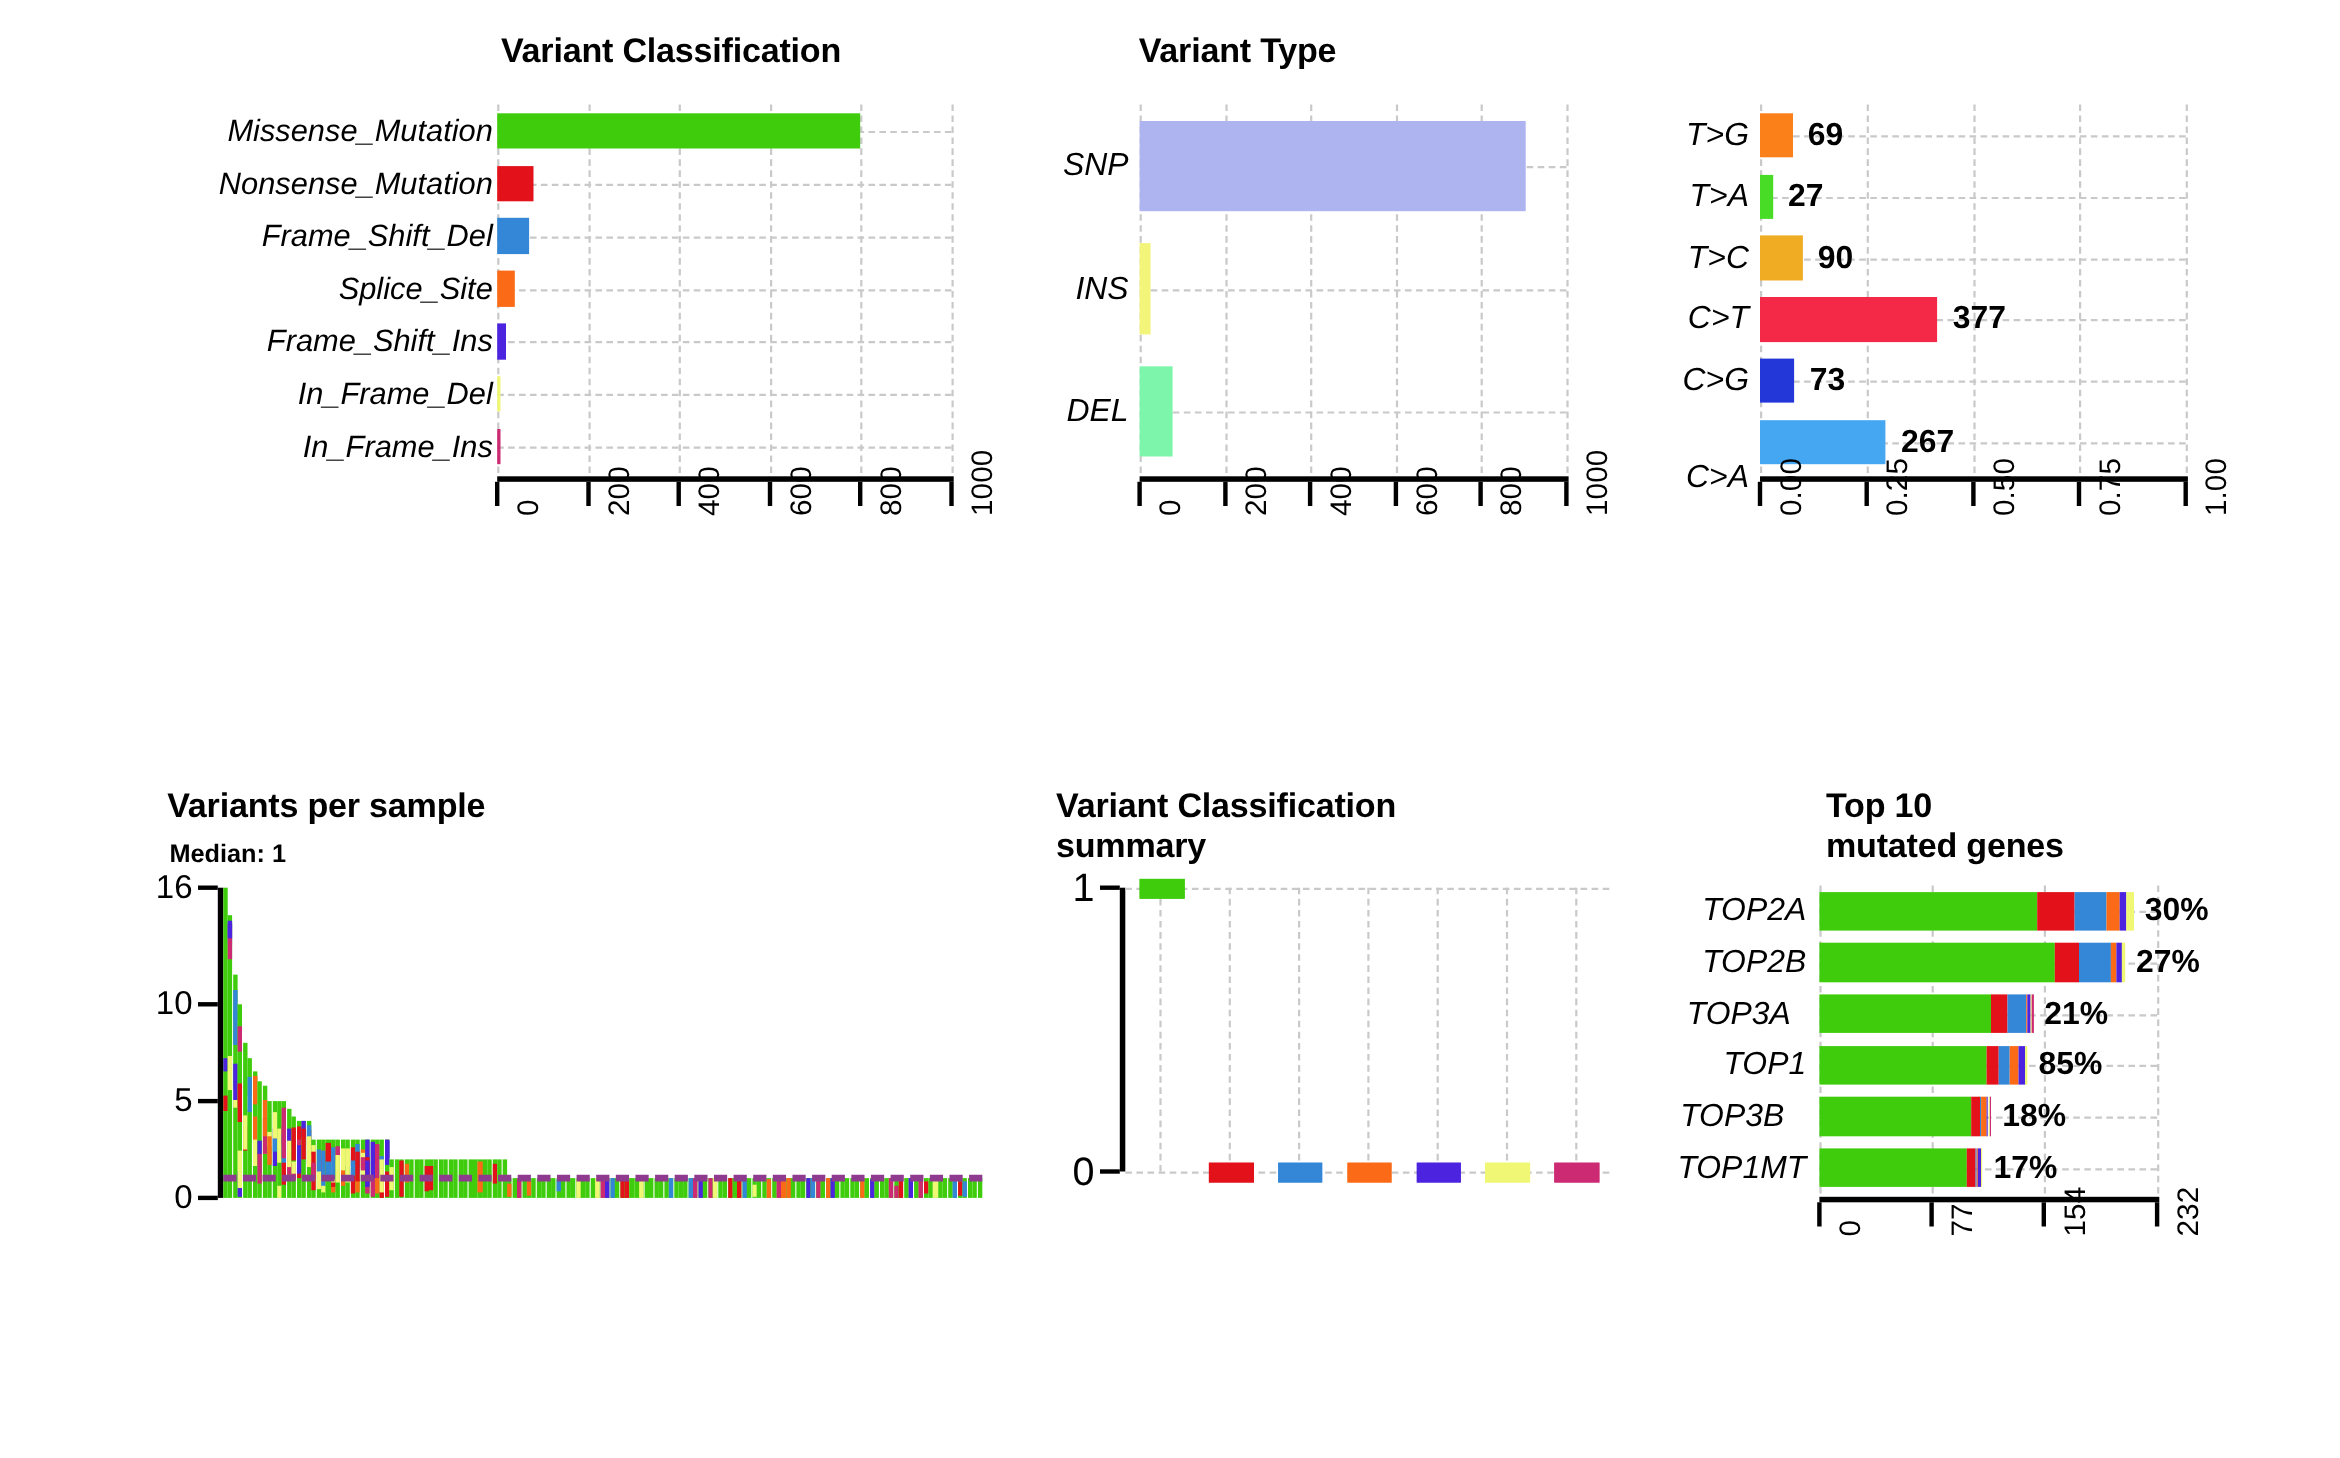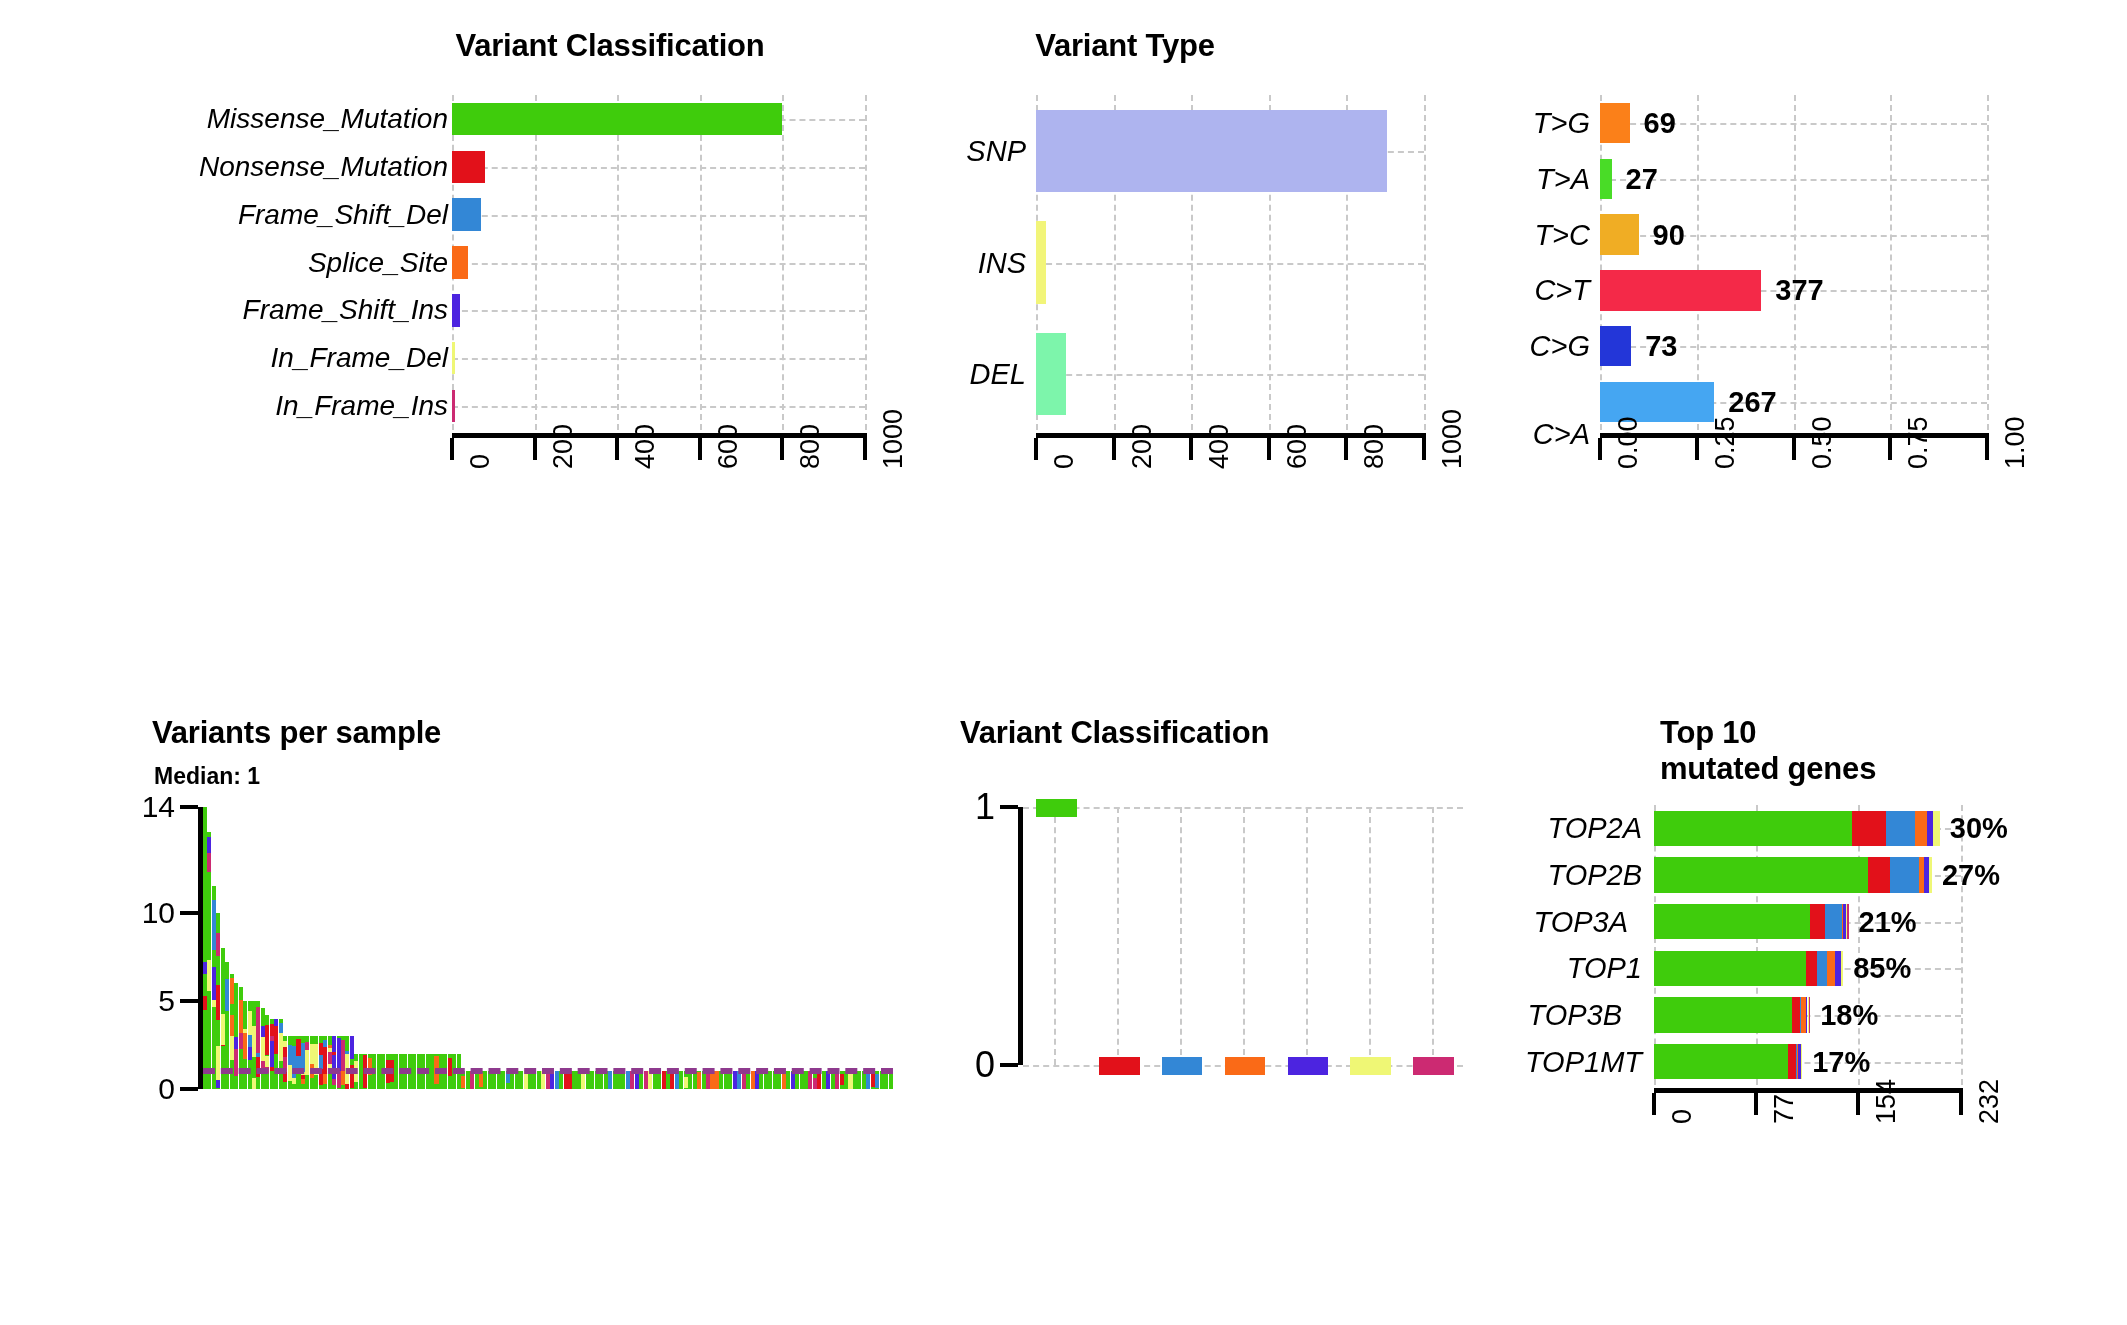--- a/index.html
+++ b/index.html
@@ -171,21 +171,21 @@
     </div>
 </div>
 
 <div class="panel" style="left:100px;top:715px;width:800px;height:600px;">
   <div class="ptitle left" style="position:absolute;left:52px;top:0px;width:500px;">Variants per sample</div>
   <div class="median" style="left:54px;top:48px;">Median: 1</div>
   <div id="vps-ylabels">
       <div class="ylab" style="right:725px;top:374px;width:120px;">0</div>
       <div class="ylab" style="right:725px;top:285.875px;width:120px;">5</div>
       <div class="ylab" style="right:725px;top:197.75px;width:120px;">10</div>
-      <div class="ylab" style="right:725px;top:92px;width:120px;">14</div>
+      <div class="ylab" style="right:725px;top:92px;width:120px;">16</div>
     </div>
   <div class="axis-line" style="left:98px;top:92px;width:5px;height:282px;"></div>
   <div id="vps-yticks"></div>
   <div class="plotarea" id="vps-plot" style="left:103px;top:92px;width:690px;height:282px;">
       <div class="vps-bar" style="left:0px;width:4.051612903225806px;height:282px;">
         <div style="position:absolute;left:0;right:0;bottom:0;top:0;background:#3fcc0c;"></div>
         <div style="position:absolute;left:0;right:0;bottom:78.82495713919468px;height:14.656111125313261px;background:#e2111a;"></div>
         <div style="position:absolute;left:0;right:0;bottom:114.95484020388882px;height:12.022653920132505px;background:#4c24e0;"></div>
       </div>
       <div class="vps-bar" style="left:4.451612903225806px;width:4.051612903225806px;height:257.325px;">
@@ -802,20 +802,21 @@
     </div>
 <div class="tick" style="left:80px;top:372px;height:4px;width:18px;"></div>
     <div class="tick" style="left:80px;top:283.875px;height:4px;width:18px;"></div>
     <div class="tick" style="left:80px;top:195.75px;height:4px;width:18px;"></div>
     <div class="tick" style="left:80px;top:90px;height:4px;width:18px;"></div>
     <div style="position:absolute;left:103px;top:353.375px;width:690px;height:0;border-top:6px dashed #8e3a8e;"></div>
   </div>
 
 <div class="panel" style="left:960px;top:715px;width:540px;height:600px;">
   <div class="ptitle left" style="position:absolute;left:0px;top:0px;width:460px;">Variant Classification</div>
+  <div class="ptitle left" style="position:absolute;left:0px;top:36px;width:460px;">summary</div>
   <div id="vcs-ylabels">
       <div class="ylab" style="right:505px;top:350px;width:90px;font-size:36px;">0</div>
       <div class="ylab" style="right:505px;top:92px;width:90px;font-size:36px;">1</div>
     </div>
   <div class="axis-line" style="left:58px;top:92px;width:5px;height:258px;"></div>
   <div id="vcs-yticks"></div>
   <div class="plotarea" id="vcs-plot" style="left:63px;top:92px;width:440px;height:258px;">
       <div class="grid-v" style="left:7.142857142857142%;"></div>
       <div class="grid-v" style="left:21.428571428571427%;"></div>
       <div class="grid-v" style="left:35.714285714285715%;"></div>

